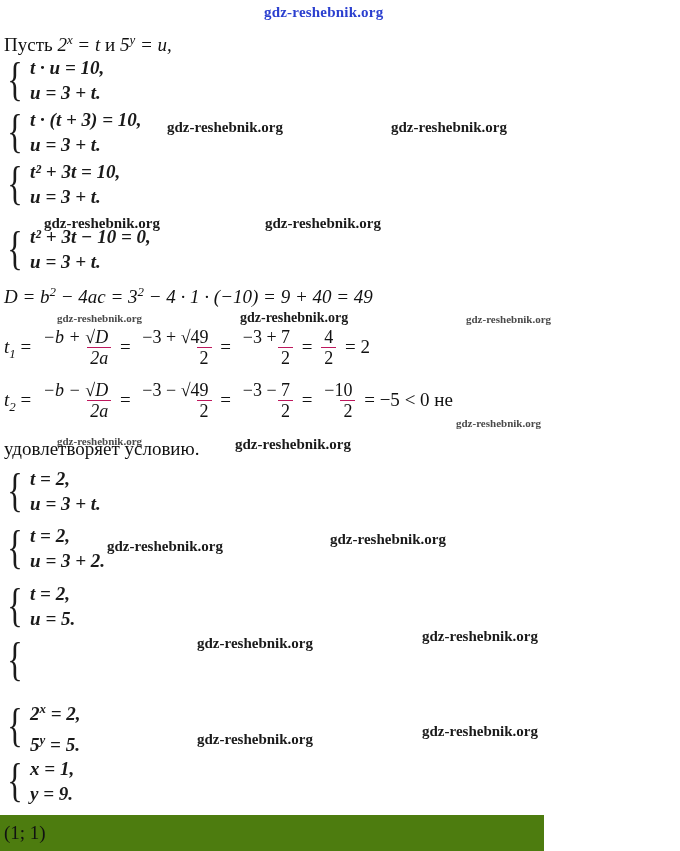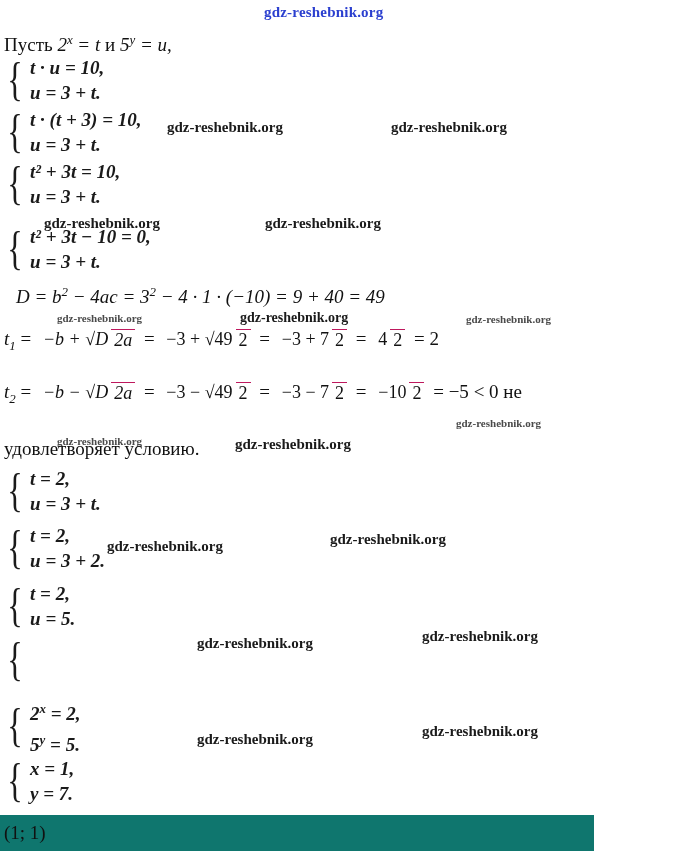--- a/index.html
+++ b/index.html
@@ -70,22 +70,22 @@
     justify-content: center;
   }
   .sys .rows > div {
     line-height: 25px;
     white-space: nowrap;
     font-weight: bold;
   }
   
   .frac {
     display: inline-flex;
-    flex-direction: row;
-    align-items: flex-start;
+    flex-direction: column;
+    align-items: flex-end;
     vertical-align: middle;
     margin: 0 4px;
     position: relative;
     top: -1px;
   }
   .frac .num {
     padding: 0 3px;
     font-size: 18px;
     line-height: 20px;
   }
@@ -95,23 +95,23 @@
     line-height: 20px;
     border-top: 1px solid #be185d;
   }
   sup.e { font-size: 0.68em; vertical-align: super; font-style: italic; }
   sub.e { font-size: 0.68em; vertical-align: sub; font-style: italic; }
   
   .answer {
     position: absolute;
     left: 0;
     bottom: 0;
-    width: 594px;
+    width: 544px;
     height: 36px;
-    background: #0f766e;
+    background: #4d7c0f;
     display: flex;
     align-items: center;
   }
   .answer span {
     font-size: 19px;
     font-family: "Liberation Serif", serif;
     color: #111;
     padding-left: 4px;
   }
 </style>
@@ -169,21 +169,21 @@
   </div>
 
   <div class="sys" style="left:4px; top:224px;">
     <span class="bracket">{</span>
     <div class="rows">
       <div class="it">t² + 3t − 10 = 0,</div>
       <div class="it">u = 3 + t.</div>
     </div>
   </div>
 
-  <div class="line it" style="left:4px; top:284px;margin-left:12px;">
+  <div class="line it" style="left:4px; top:284px;">
     <span>D</span><span> = </span><span>b</span><sup class="e">2</sup><span> − 4ac = 3</span><sup class="e">2</sup><span> − 4 · 1 · (−10) = 9 + 40 = 49</span>
   </div>
 
   <div class="line" style="left:4px; top:328px;">
     <span class="it">t</span><sub class="e">1</sub><span> = </span>
     <span class="frac">
       <span class="num it">−b + √D</span>
       <span class="den it">2a</span>
     </span>
     <span> = </span>
@@ -263,21 +263,21 @@
     <div class="rows">
       <div><span class="it">2<sup style="font-size:0.68em;vertical-align:super;">x</sup> = 2,</span></div>
       <div><span class="it">5<sup style="font-size:0.68em;vertical-align:super;">y</sup> = 5.</span></div>
     </div>
   </div>
 
   <div class="sys" style="left:4px; top:756px;">
     <span class="bracket">{</span>
     <div class="rows">
       <div class="it">x = 1,</div>
-      <div class="it">y = 7.</div>
+      <div class="it">y = 9.</div>
     </div>
   </div>
 
   <div class="answer">
     <span>(1; 1)</span>
   </div>
 
 </div>
 
 </body></html>

